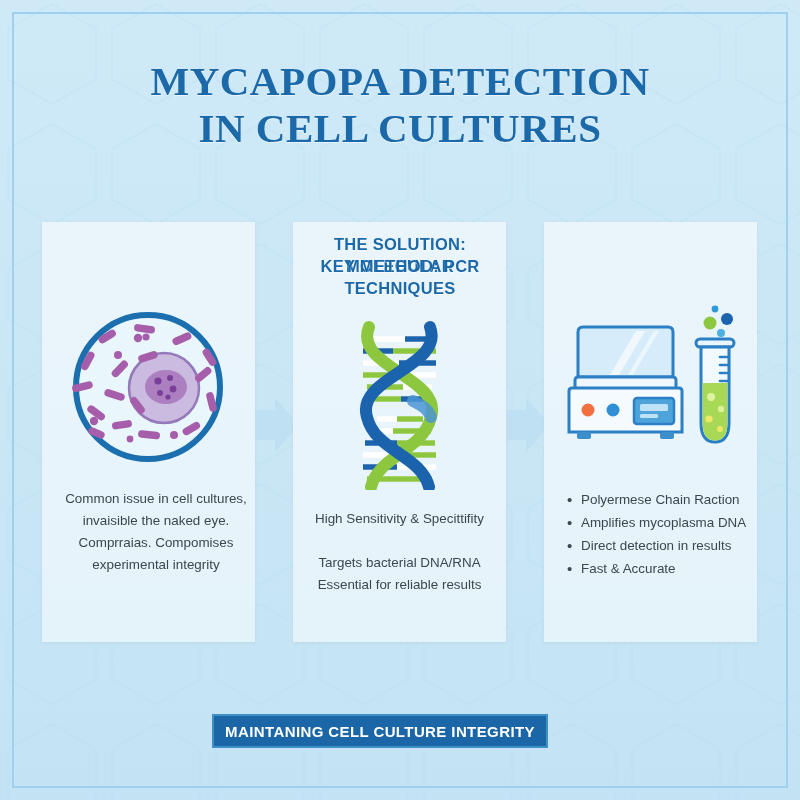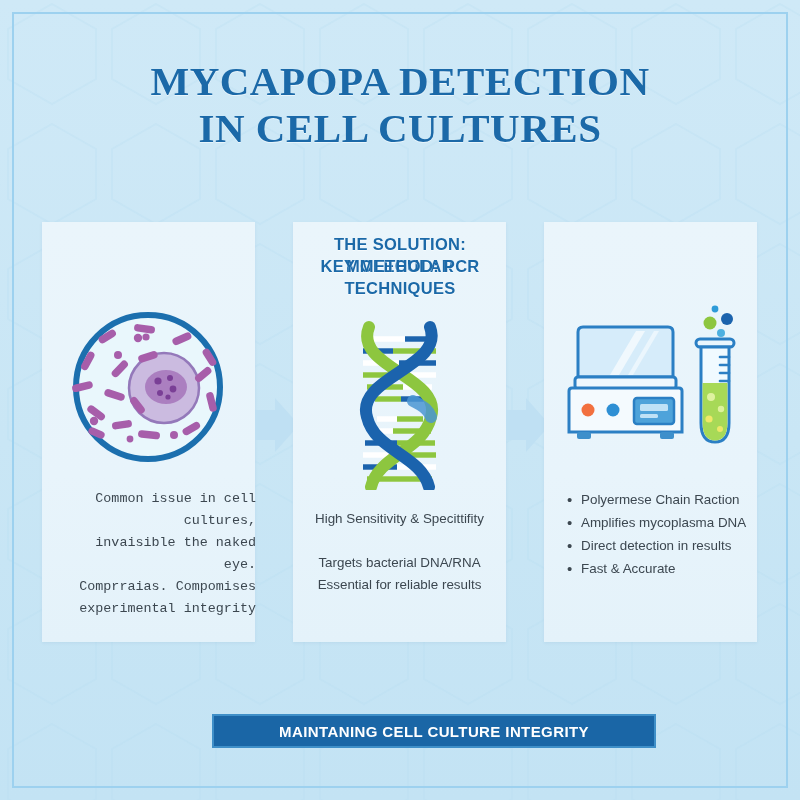--- a/index.html
+++ b/index.html
@@ -94,22 +94,21 @@
   .card-body {
     position: absolute;
     color: #3c4750;
     font-size: 13.4px;
     line-height: 22px;
   }
   #body-problem {
     left: 56px;
     top: 488px;
     width: 200px;
-    text-align: right;
-    font-family: Liberation Mono, monospace;
+    text-align: center;
   }
   #body-solution {
     left: 293px;
     top: 508px;
     width: 213px;
     text-align: center;
   }
   #body-solution .para-gap { height: 22px; }
   #list-method {
     left: 566px;
@@ -141,21 +140,21 @@
     height: 54px;
   }
   #arrow-1 { left: 255px; }
   #arrow-2 { left: 506px; }
 
   
   #footer-banner {
     position: absolute;
     left: 212px;
     top: 714px;
-    width: 444px;
+    width: 336px;
     height: 34px;
     background: #1a66a6;
     border: 2px solid #3f8fc8;
     box-sizing: border-box;
     display: flex;
     align-items: center;
     justify-content: center;
   }
   #footer-text {
     color: #ffffff;

